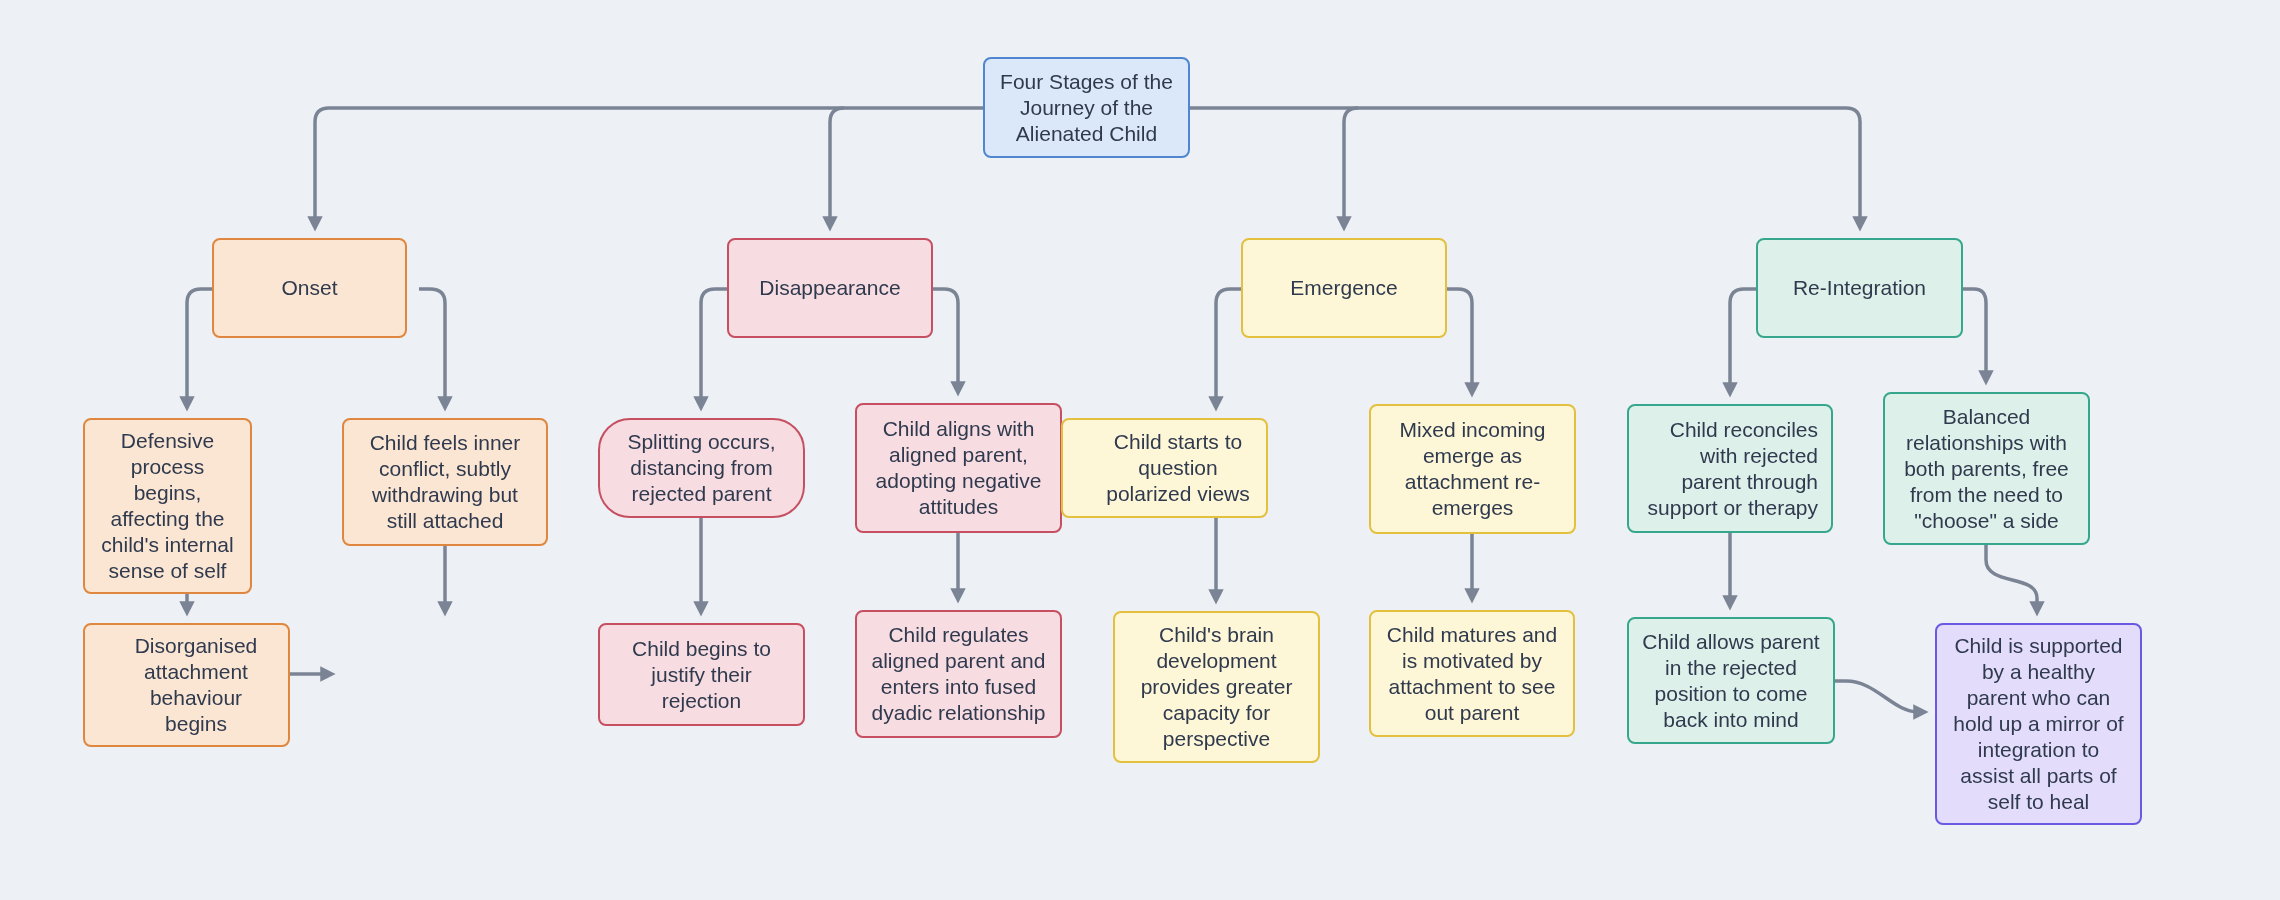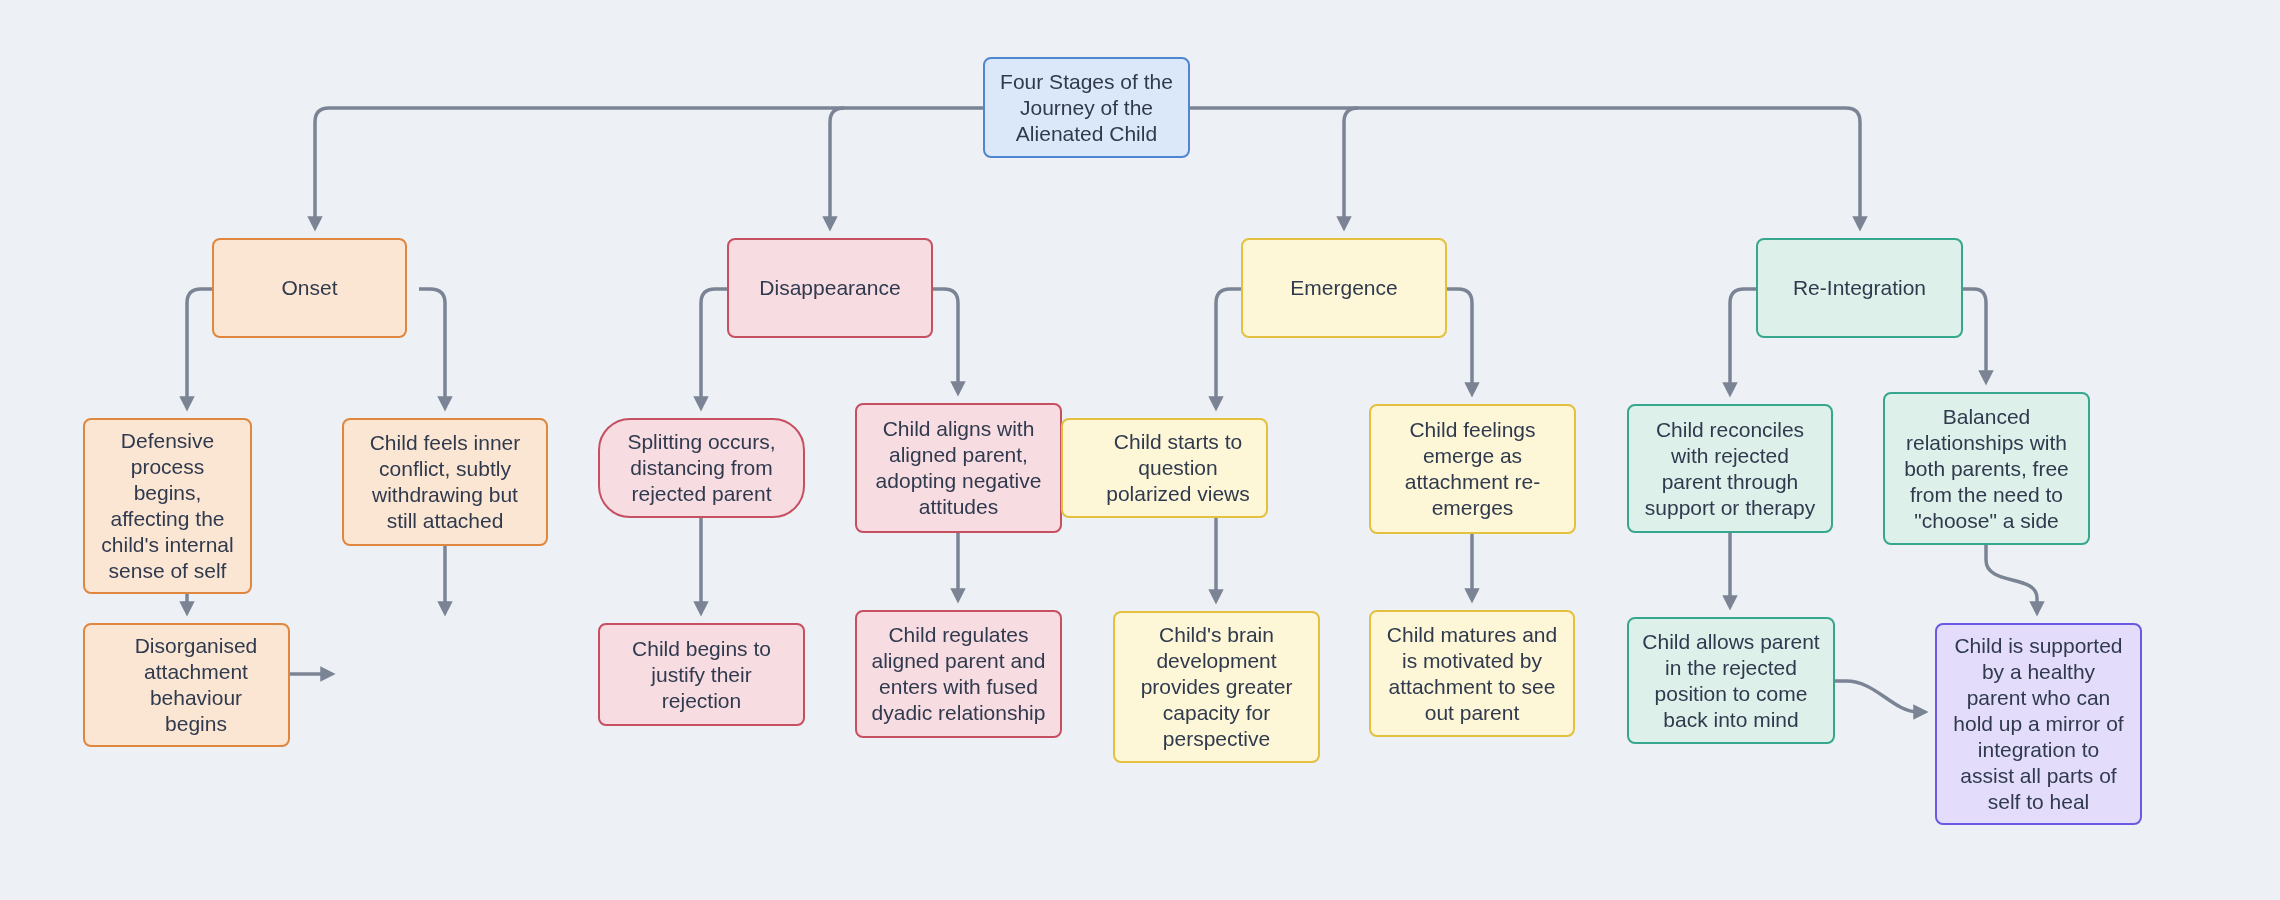--- a/index.html
+++ b/index.html
@@ -45,21 +45,21 @@
   .n-d1{left:598px;top:418px;width:207px;min-height:100px;border-radius:32px;}
   .n-d2{left:855px;top:403px;width:207px;min-height:130px;}
   .n-d3{left:598px;top:623px;width:207px;min-height:103px;}
   .n-d4{left:855px;top:610px;width:207px;min-height:128px;}
 
   .n-e1{left:1061px;top:418px;width:207px;min-height:100px;padding-left:40px;}
   .n-e2{left:1369px;top:404px;width:207px;min-height:130px;}
   .n-e3{left:1113px;top:611px;width:207px;min-height:152px;}
   .n-e4{left:1369px;top:610px;width:206px;min-height:127px;}
 
-  .n-r1{left:1627px;top:404px;width:206px;min-height:129px;}
+  .n-r1{left:1627px;top:404px;width:206px;min-height:129px;text-align:right;}
   .n-r2{left:1883px;top:392px;width:207px;min-height:153px;}
   .n-r3{left:1627px;top:617px;width:208px;min-height:127px;}
   .n-p1{left:1935px;top:623px;width:207px;min-height:178px;}
 </style>
 </head>
 <body>
 
 <div class="canvas">
 
   <svg class="edges" width="2280" height="900" viewBox="0 0 2280 900">
@@ -127,28 +127,28 @@
   <div class="node c-red n-d1">
     <span>Splitting occurs, distancing from rejected parent</span>
   </div>
   <div class="node c-red n-d2">
     <span>Child aligns with aligned parent, adopting negative attitudes</span>
   </div>
   <div class="node c-red n-d3">
     <span>Child begins to justify their rejection</span>
   </div>
   <div class="node c-red n-d4">
-    <span>Child regulates aligned parent and enters with fused dyadic relationship</span>
+    <span>Child regulates aligned parent and enters into fused dyadic relationship</span>
   </div>
 
   <div class="node c-yellow n-e1">
     <span>Child starts to question polarized views</span>
   </div>
   <div class="node c-yellow n-e2">
-    <span>Child feelings emerge as attachment re-emerges</span>
+    <span>Mixed incoming emerge as attachment re-emerges</span>
   </div>
   <div class="node c-yellow n-e3">
     <span>Child's brain development provides greater capacity for perspective</span>
   </div>
   <div class="node c-yellow n-e4">
     <span>Child matures and is motivated by attachment to see out parent</span>
   </div>
 
   <div class="node c-teal n-r1">
     <span>Child reconciles with rejected parent through support or therapy</span>

